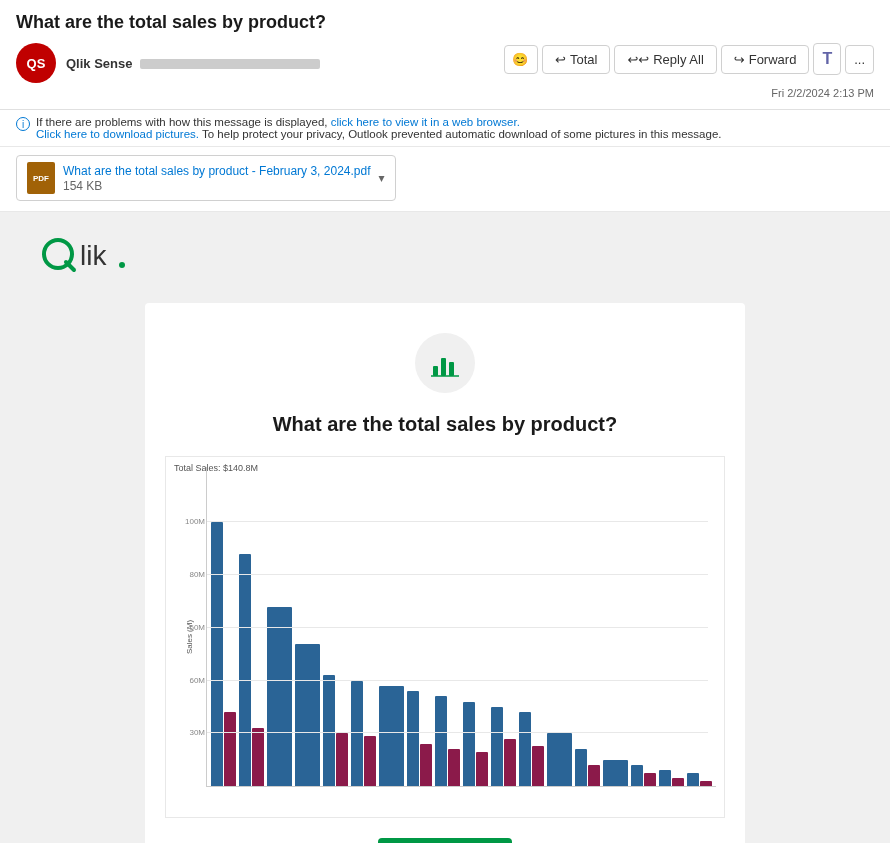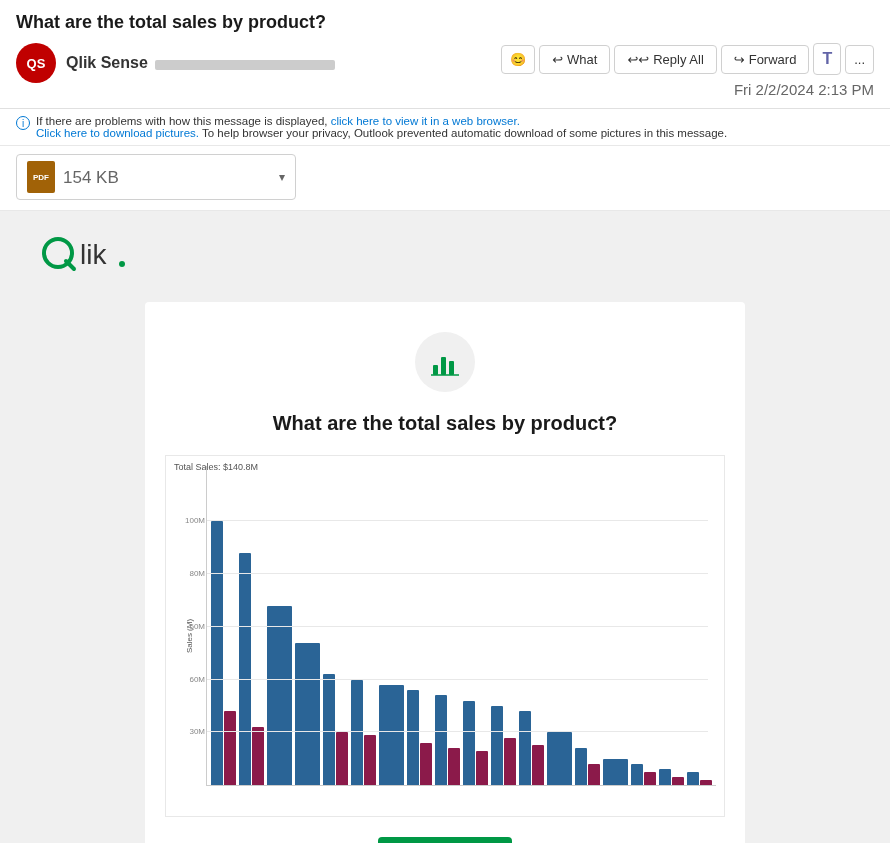--- a/index.html
+++ b/index.html
@@ -54,21 +54,21 @@
       flex-shrink: 0;
     }
 
     .sender-details {
       display: flex;
       flex-direction: column;
     }
 
     .sender-name {
       font-weight: 600;
-      font-size: 16px;
+      font-size: 13px;
     }
 
     .sender-email-blurred {
       display: inline-block;
       background: #ccc;
       border-radius: 2px;
       height: 10px;
       width: 180px;
       vertical-align: middle;
       margin-left: 4px;
@@ -109,24 +109,24 @@
       font-size: 13px;
       color: #333;
       white-space: nowrap;
     }
 
     .action-btn.icon-only {
       padding: 6px 8px;
     }
 
     .timestamp {
-      font-size: 15px;
+      font-size: 11px;
       color: #666;
       text-align: right;
-      margin-top: 2px;
+      margin-top: 8px;
       white-space: nowrap;
     }
 
     .header-right {
       display: flex;
       flex-direction: column;
       align-items: flex-end;
       gap: 4px;
     }
 
@@ -198,21 +198,21 @@
       flex: 1;
     }
 
     .attachment-name {
       font-size: 12px;
       font-weight: 500;
       color: #0078d4;
     }
 
     .attachment-size {
-      font-size: 17px;
+      font-size: 12px;
       color: #666;
       margin-top: 1px;
     }
 
     .attachment-chevron {
       font-size: 12px;
       color: #666;
     }
 
     
@@ -371,21 +371,21 @@
       </div>
     </div>
 
     <div class="header-right">
       <div class="action-buttons">
         <button class="action-btn icon-only">
           <span>😊</span>
         </button>
         <button class="action-btn">
           <span>↩</span>
-          <span>What</span>
+          <span>Total</span>
         </button>
         <button class="action-btn">
           <span>↩↩</span>
           <span>Reply All</span>
         </button>
         <button class="action-btn">
           <span>↪</span>
           <span>Forward</span>
         </button>
         <button class="action-btn icon-only">
@@ -400,28 +400,29 @@
   </div>
 </div>
 
 <div class="info-bar">
   <div class="info-icon">i</div>
   <div class="info-text">
     <span>If there are problems with how this message is displayed, </span>
     <a href="#">click here to view it in a web browser.</a>
     <br>
     <a href="#">Click here to download pictures.</a>
-    <span> To help browser your privacy, Outlook prevented automatic download of some pictures in this message.</span>
+    <span> To help protect your privacy, Outlook prevented automatic download of some pictures in this message.</span>
   </div>
 </div>
 
 <div class="attachment-bar">
   <div class="attachment-item">
     <div class="pdf-icon">PDF</div>
     <div class="attachment-details">
+      <div class="attachment-name">What are the total sales by product - February 3, 2024.pdf</div>
       <div class="attachment-size">154 KB</div>
     </div>
     <span class="attachment-chevron">▾</span>
   </div>
 </div>
 
 <div class="email-body">
 
   <div class="qlik-logo">
     <svg width="120" height="45" viewBox="0 0 120 45">

